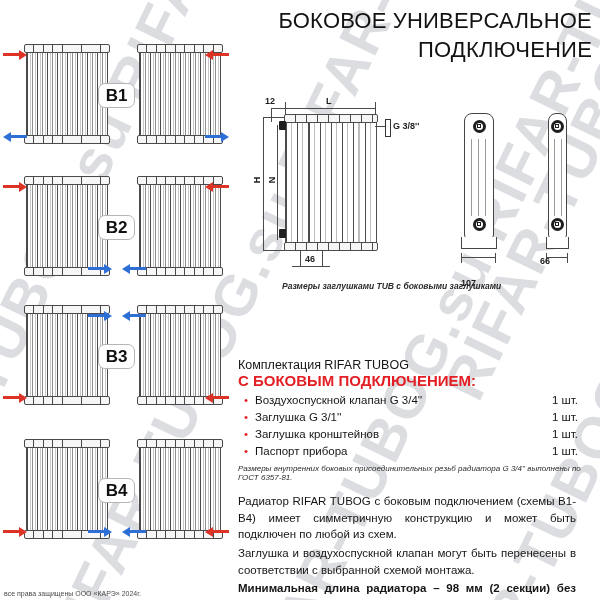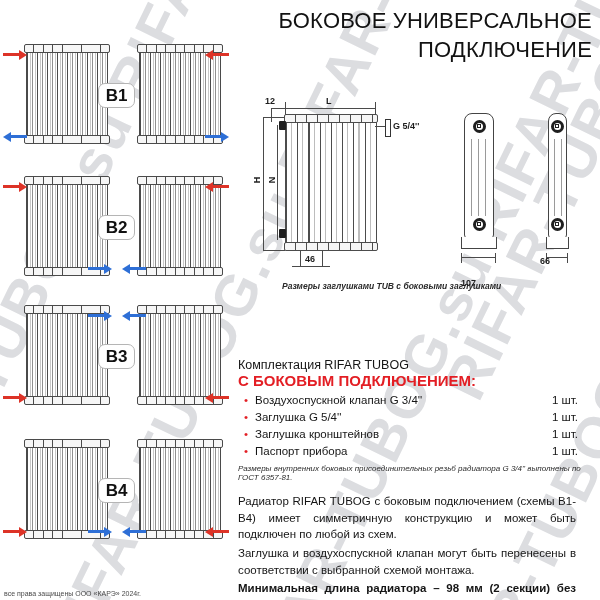--- a/index.html
+++ b/index.html
@@ -144,21 +144,21 @@
     <div class="dl-h" style="left:21px;top:13px;width:14px"></div>
     <div class="dl-h" style="left:35px;top:13px;width:90px"></div>
     <div class="dl-v" style="left:21px;top:13px;height:14px"></div>
     <div class="dl-v" style="left:35px;top:7px;height:13px"></div>
     <div class="dl-v" style="left:125px;top:7px;height:13px"></div>
     <div class="dim-label" style="left:15px;top:1px">12</div>
     <div class="dim-label" style="left:76px;top:1px">L</div>
 
     <div class="dl-h" style="left:125px;top:31px;width:11px"></div>
     <div class="gbar" style="left:135px;top:24px"></div>
-    <div class="dim-label" style="left:143px;top:26px">G 5/4''</div>
+    <div class="dim-label" style="left:143px;top:26px">G 3/8''</div>
 
     <div class="dl-v" style="left:13px;top:22px;height:133px"></div>
     <div class="dl-v" style="left:27px;top:30px;height:115px"></div>
     <div class="dl-h" style="left:13px;top:22px;width:22px"></div>
     <div class="dl-h" style="left:13px;top:155px;width:22px"></div>
     <div class="dim-label rot" style="left:4px;top:80px">H</div>
     <div class="dim-label rot" style="left:19px;top:80px">N</div>
 
     <div class="dl-v" style="left:50px;top:155px;height:17px"></div>
     <div class="dl-v" style="left:72px;top:155px;height:17px"></div>
@@ -192,21 +192,21 @@
 
   <div class="kit">
     <div class="kit-h1">Комплектация RIFAR TUBOG</div>
     <div class="kit-h2">С БОКОВЫМ ПОДКЛЮЧЕНИЕМ:</div>
 
     <div class="kit-row">
       <span class="kit-name">Воздухоспускной клапан G 3/4''</span>
       <span class="kit-qty">1 шт.</span>
     </div>
     <div class="kit-row">
-      <span class="kit-name">Заглушка G 5/4''</span>
+      <span class="kit-name">Заглушка G 3/1''</span>
       <span class="kit-qty">1 шт.</span>
     </div>
     <div class="kit-row">
       <span class="kit-name">Заглушка кронштейнов</span>
       <span class="kit-qty">1 шт.</span>
     </div>
     <div class="kit-row">
       <span class="kit-name">Паспорт прибора</span>
       <span class="kit-qty">1 шт.</span>
     </div>

